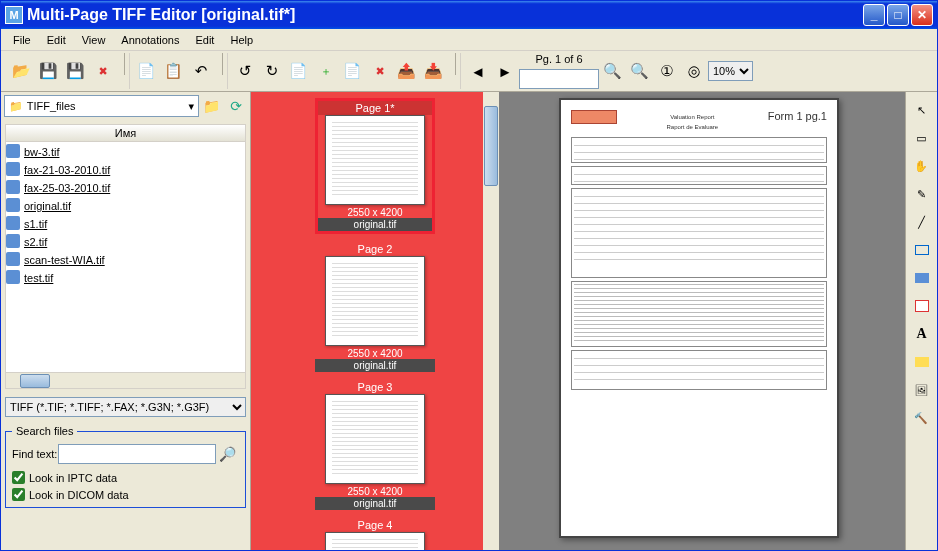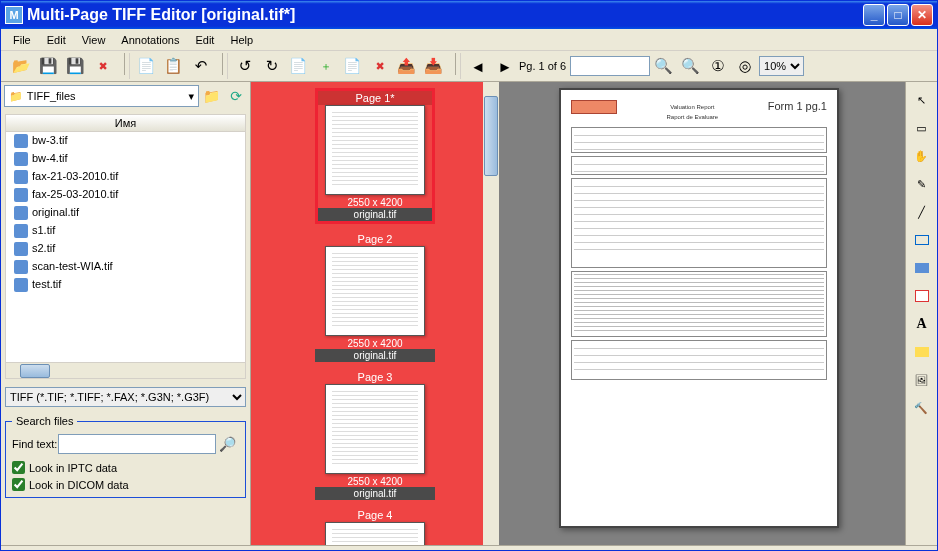--- a/index.html
+++ b/index.html
@@ -11,33 +11,33 @@
 .winbtn{width:22px;height:22px;border:1px solid #fff;border-radius:3px;display:flex;align-items:center;justify-content:center;font-weight:bold;font-size:12px;}
 .winbtn.min,.winbtn.max{background:linear-gradient(to bottom,#7ba7e8,#2458c9);}
 .winbtn.close{background:linear-gradient(to bottom,#f49285,#d9301b);}
 .menubar{height:22px;background:#ece9d8;display:flex;align-items:center;padding:0 4px;border-bottom:1px solid #d4d0c8;}
 .menubar span{padding:2px 8px;cursor:default;}
 .toolbars{display:flex;padding:2px 4px;background:#ece9d8;border-bottom:1px solid #aca899;gap:2px;}
 .tgroup{display:flex;align-items:center;gap:1px;padding:0 4px;border-left:1px solid #d4d0c8;}
 .tgroup:first-child{border-left:none;}
 .tbtn{width:26px;height:26px;border:1px solid transparent;border-radius:2px;display:flex;align-items:center;justify-content:center;font-size:15px;cursor:default;}
 .sep{width:1px;height:22px;background:#aca899;margin:0 2px;}
-.pgfield{display:flex;align-items:center;gap:4px;}
+.pgfield{display:flex;align-items:center;gap:4px;flex-direction:column;}
 .pginput{width:80px;height:20px;border:1px solid #7f9db9;padding:0 4px;}
 .zoomsel{height:20px;border:1px solid #7f9db9;}
 .main{display:flex;height:463px;}
 .leftpane{width:250px;display:flex;flex-direction:column;border-right:1px solid #aca899;}
 .folderbar{display:flex;align-items:center;padding:3px;gap:2px;}
 .foldersel{flex:1;height:22px;border:1px solid #7f9db9;background:#fff;display:flex;align-items:center;padding:0 4px;}
 .foldersel .arrow{margin-left:auto;color:#000;}
 .smallbtn{width:22px;height:22px;display:flex;align-items:center;justify-content:center;font-size:14px;}
 .filegroup{margin:4px;border:1px solid #d4d0c8;background:#ece9d8;}
 .filehdr{background:linear-gradient(to bottom,#fff,#e4e2d5);padding:2px 6px;border-bottom:1px solid #d4d0c8;text-align:center;}
 .filelist{height:230px;background:#fff;overflow:auto;}
-.fileitem{display:flex;align-items:flex-start;padding:2px 8px;gap:4px;cursor:default;}
+.fileitem{display:flex;align-items:flex-end;padding:2px 0;gap:4px;cursor:default;text-decoration:underline;}
 .fileitem .ficon{width:14px;height:14px;background:#5b8fd4;border-radius:2px;display:inline-block;}
 .hscroll{height:16px;background:#ece9d8;border-top:1px solid #d4d0c8;display:flex;align-items:center;}
 .hscroll .thumb{width:30px;height:14px;background:linear-gradient(to bottom,#cde,#9bd);border:1px solid #6b8fb5;border-radius:2px;margin-left:14px;}
 .filtersect{margin:4px;}
 .filtersel{width:100%;height:20px;border:1px solid #7f9db9;}
 .searchbox{margin:4px;border:1px solid #1d4ed8;padding:6px;}
 .searchbox legend{padding:0 4px;}
 .findrow{display:flex;align-items:center;gap:1px;margin-bottom:6px;}
 .findrow input[type=text]{flex:1;height:20px;border:1px solid #7f9db9;}
 .chkrow{display:flex;align-items:center;gap:4px;margin-top:4px;}
@@ -149,24 +149,20 @@
     </div>
     <div class="filegroup">
       <div class="filehdr">Имя</div>
       <div class="filelist" id="filelist">
           <div class="fileitem">
             <span class="ficon"></span>
             <span>bw-3.tif</span>
           </div>
           <div class="fileitem">
             <span class="ficon"></span>
-            <span>bw-4.tif</span>
-          </div>
-          <div class="fileitem">
-            <span class="ficon"></span>
             <span>fax-21-03-2010.tif</span>
           </div>
           <div class="fileitem">
             <span class="ficon"></span>
             <span>fax-25-03-2010.tif</span>
           </div>
           <div class="fileitem">
             <span class="ficon"></span>
             <span>original.tif</span>
           </div>

